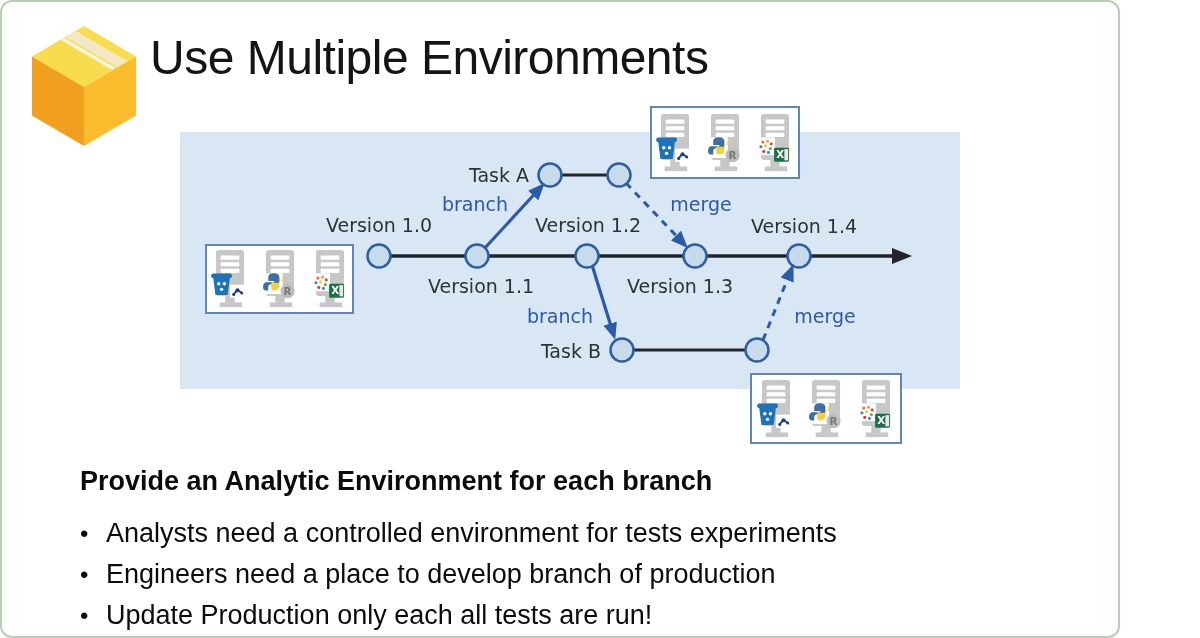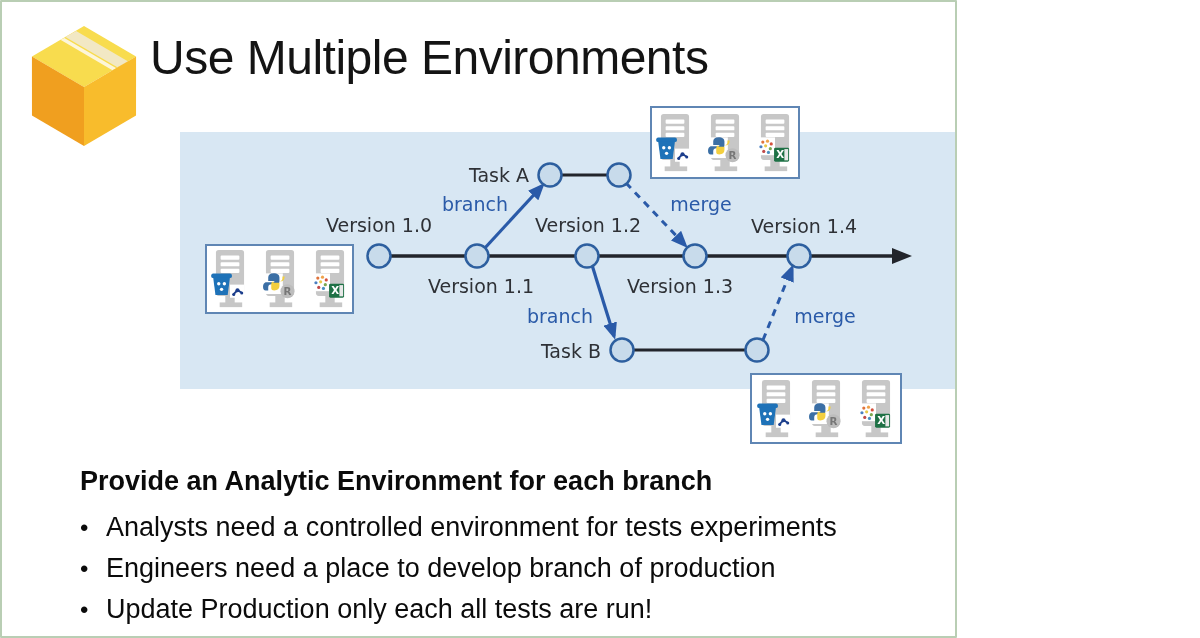--- a/index.html
+++ b/index.html
@@ -1,24 +1,24 @@
 <!DOCTYPE html>
 <html><head>
 <meta charset="utf-8">
 <style>
   * { margin:0; padding:0; box-sizing:border-box; }
   html,body { background:#fff; }
   body { font-family:"Liberation Sans", sans-serif; }
 
   .slide {
     position:relative;
-    width:957px; height:638px;
+    width:1120px; height:638px;
     background:#ffffff;
     border:2px solid #b9ceb4;
-    border-radius:1px;
+    border-radius:12px;
     overflow:hidden;
     padding-left:21px;
   }
 
   
   .package-icon { position:absolute; left:28px; top:20px; width:108px; height:128px; }
   .slide-title {
     position:absolute; left:148px; top:28px;
     font-size:48px; letter-spacing:-0.5px; color:#141414;
     white-space:nowrap;
@@ -47,21 +47,21 @@
     display:flex; align-items:center; justify-content:center;
   }
   .env-box-left   { left:203px; top:242px; width:149px; height:70px; }
   .env-box-top    { left:648px; top:104px; width:150px; height:73px; }
   .env-box-bottom { left:748px; top:371px; width:152px; height:71px; }
   .env-servers { display:flex; gap:10px; align-items:flex-end; }
   .env-servers svg.server { width:40px; height:60px; display:block; }
 
   
   .body-text { position:absolute; left:78px; top:464px; width:1050px; color:#0b0b0b; }
-  .body-heading { font-size:27px; font-weight:bold; margin-bottom:10px; }
+  .body-heading { font-size:27px; font-weight:bold; margin-bottom:16px; }
   .bullet-list { list-style:none; }
   .bullet-item { display:flex; align-items:baseline; font-size:27px; line-height:41px; }
   .bullet-dot { width:26px; flex:0 0 26px; font-size:24px; }
 </style>
 </head>
 <body>
 
 <div class="slide">
 
   <svg class="package-icon" viewBox="0 0 110 126">

